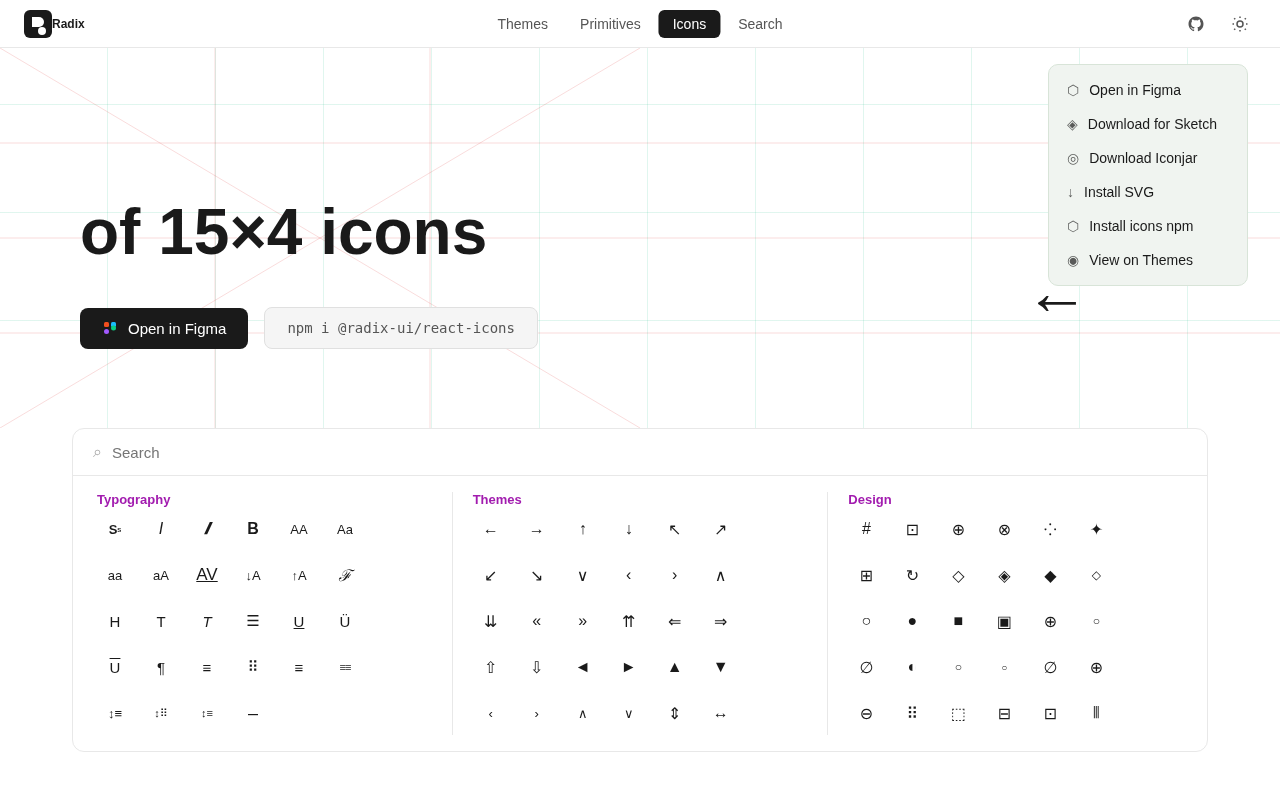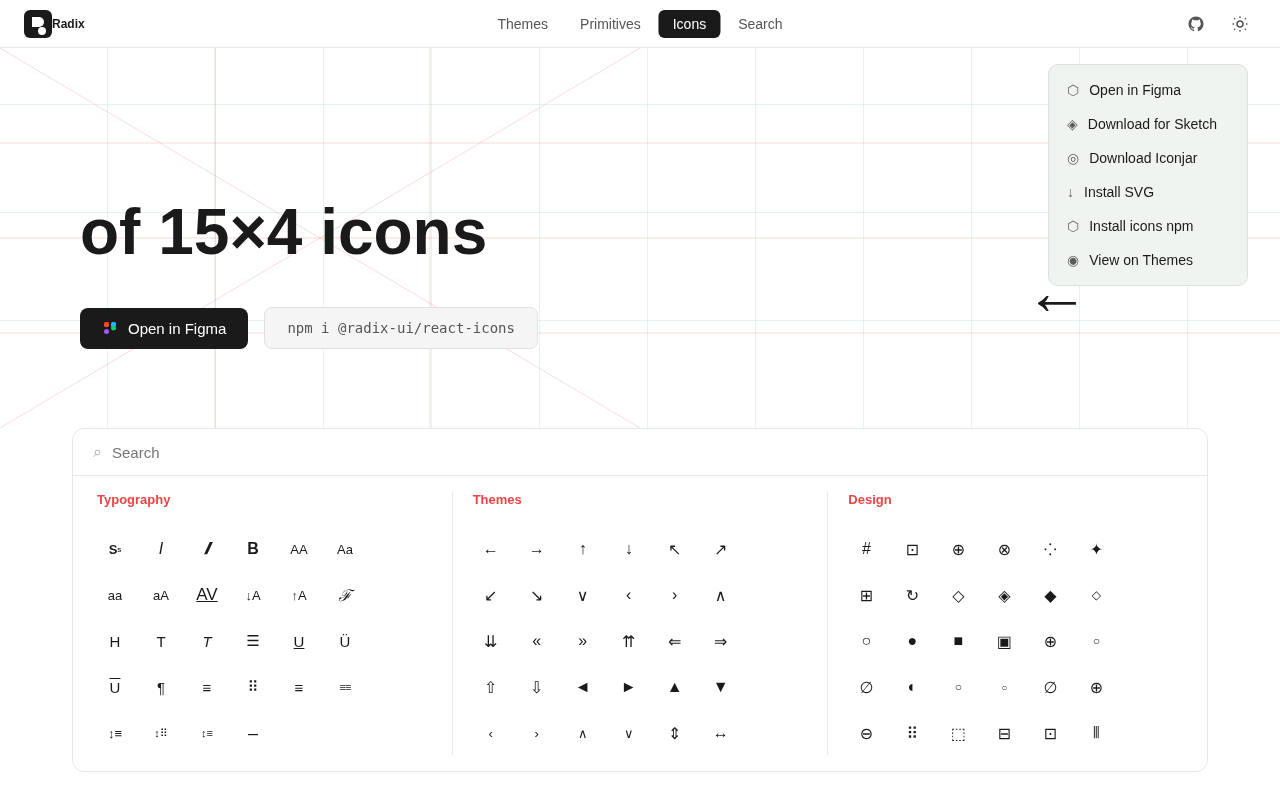--- a/index.html
+++ b/index.html
@@ -205,22 +205,22 @@
       display: flex;
       padding: 16px 20px;
       gap: 0;
     }
     .icons-column-group {
       flex: 1;
     }
     .col-header {
       font-size: 13px;
       font-weight: 600;
-      color: #ef4444;
-      margin-bottom: 20px;
+      color: #a21caf;
+      margin-bottom: 0;
       padding-left: 4px;
     }
     .icon-grid {
       display: grid;
       grid-template-columns: repeat(6, 44px);
       gap: 2px;
     }
     .icon-cell {
       width: 44px;
       height: 44px;

